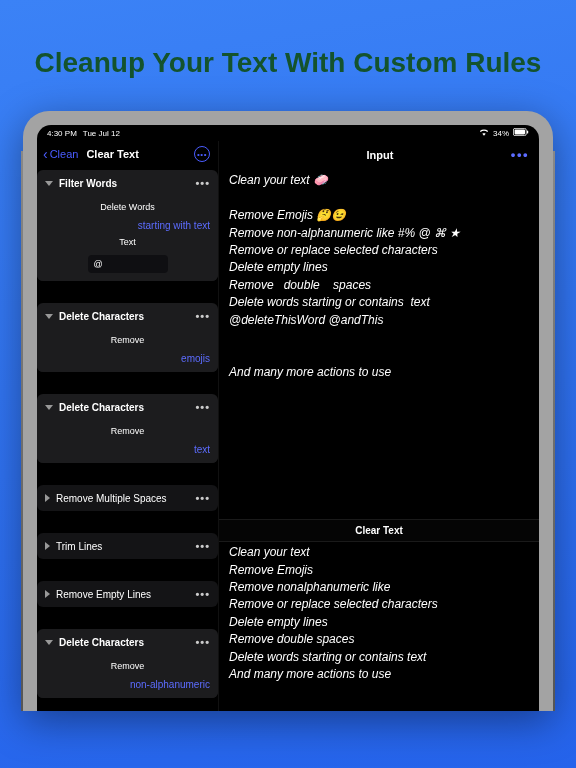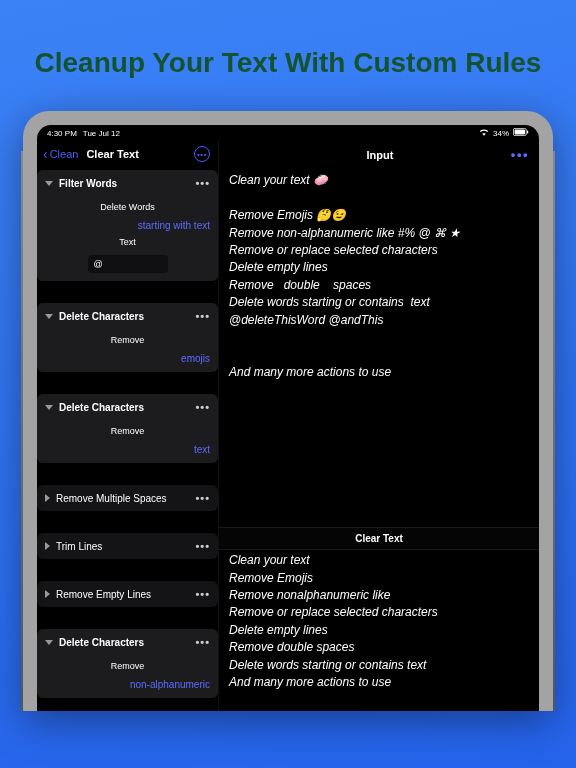--- a/index.html
+++ b/index.html
@@ -188,21 +188,21 @@
 
     .clear-header {
       text-align: center;
       font-size: 10px;
       font-weight: 600;
       padding: 5px 0;
       border-top: 1px solid #1a1a1a;
       border-bottom: 1px solid #1a1a1a;
       background: #050505;
     }
-    .output-area { flex: 0 0 auto; padding-bottom: 20px; }
+    .output-area { flex: 0 0 auto; padding-bottom: 28px; }
   </style>
 </head>
 <body>
 
 <div class="tagline">Cleanup Your Text With Custom Rules</div>
 
 <div class="device-frame">
   <div class="screen">
 
     <div class="status-bar">

